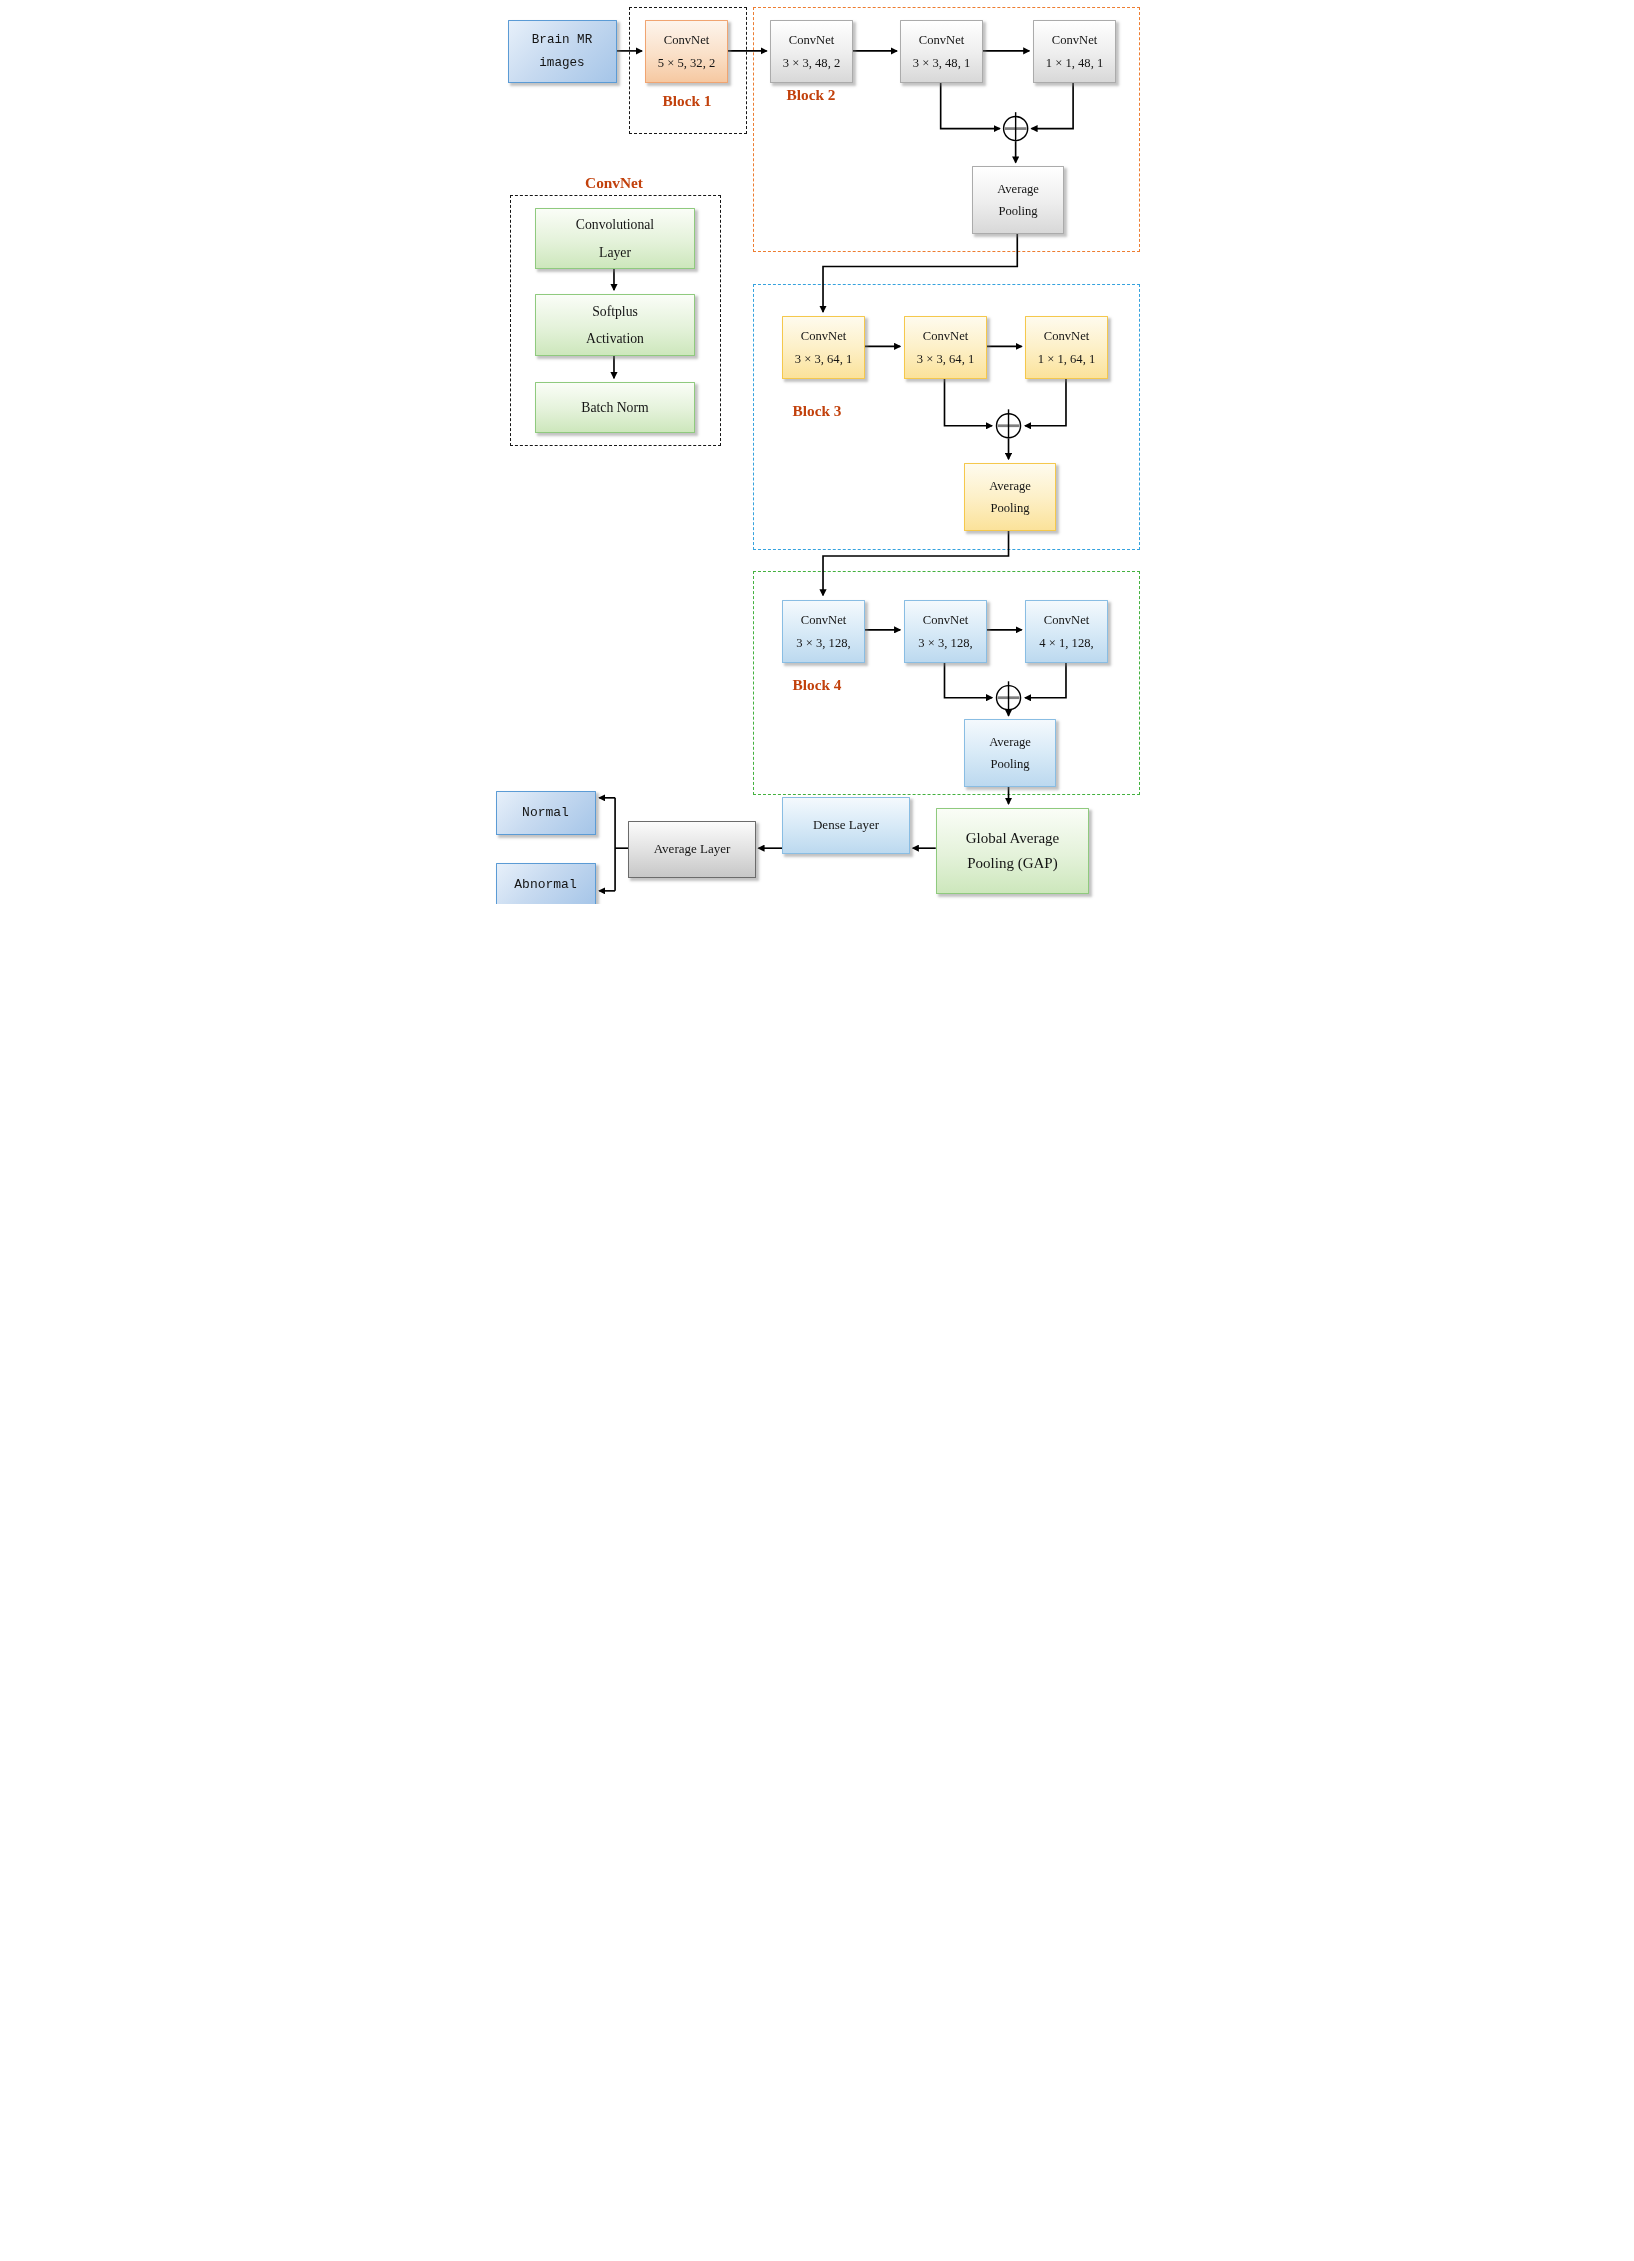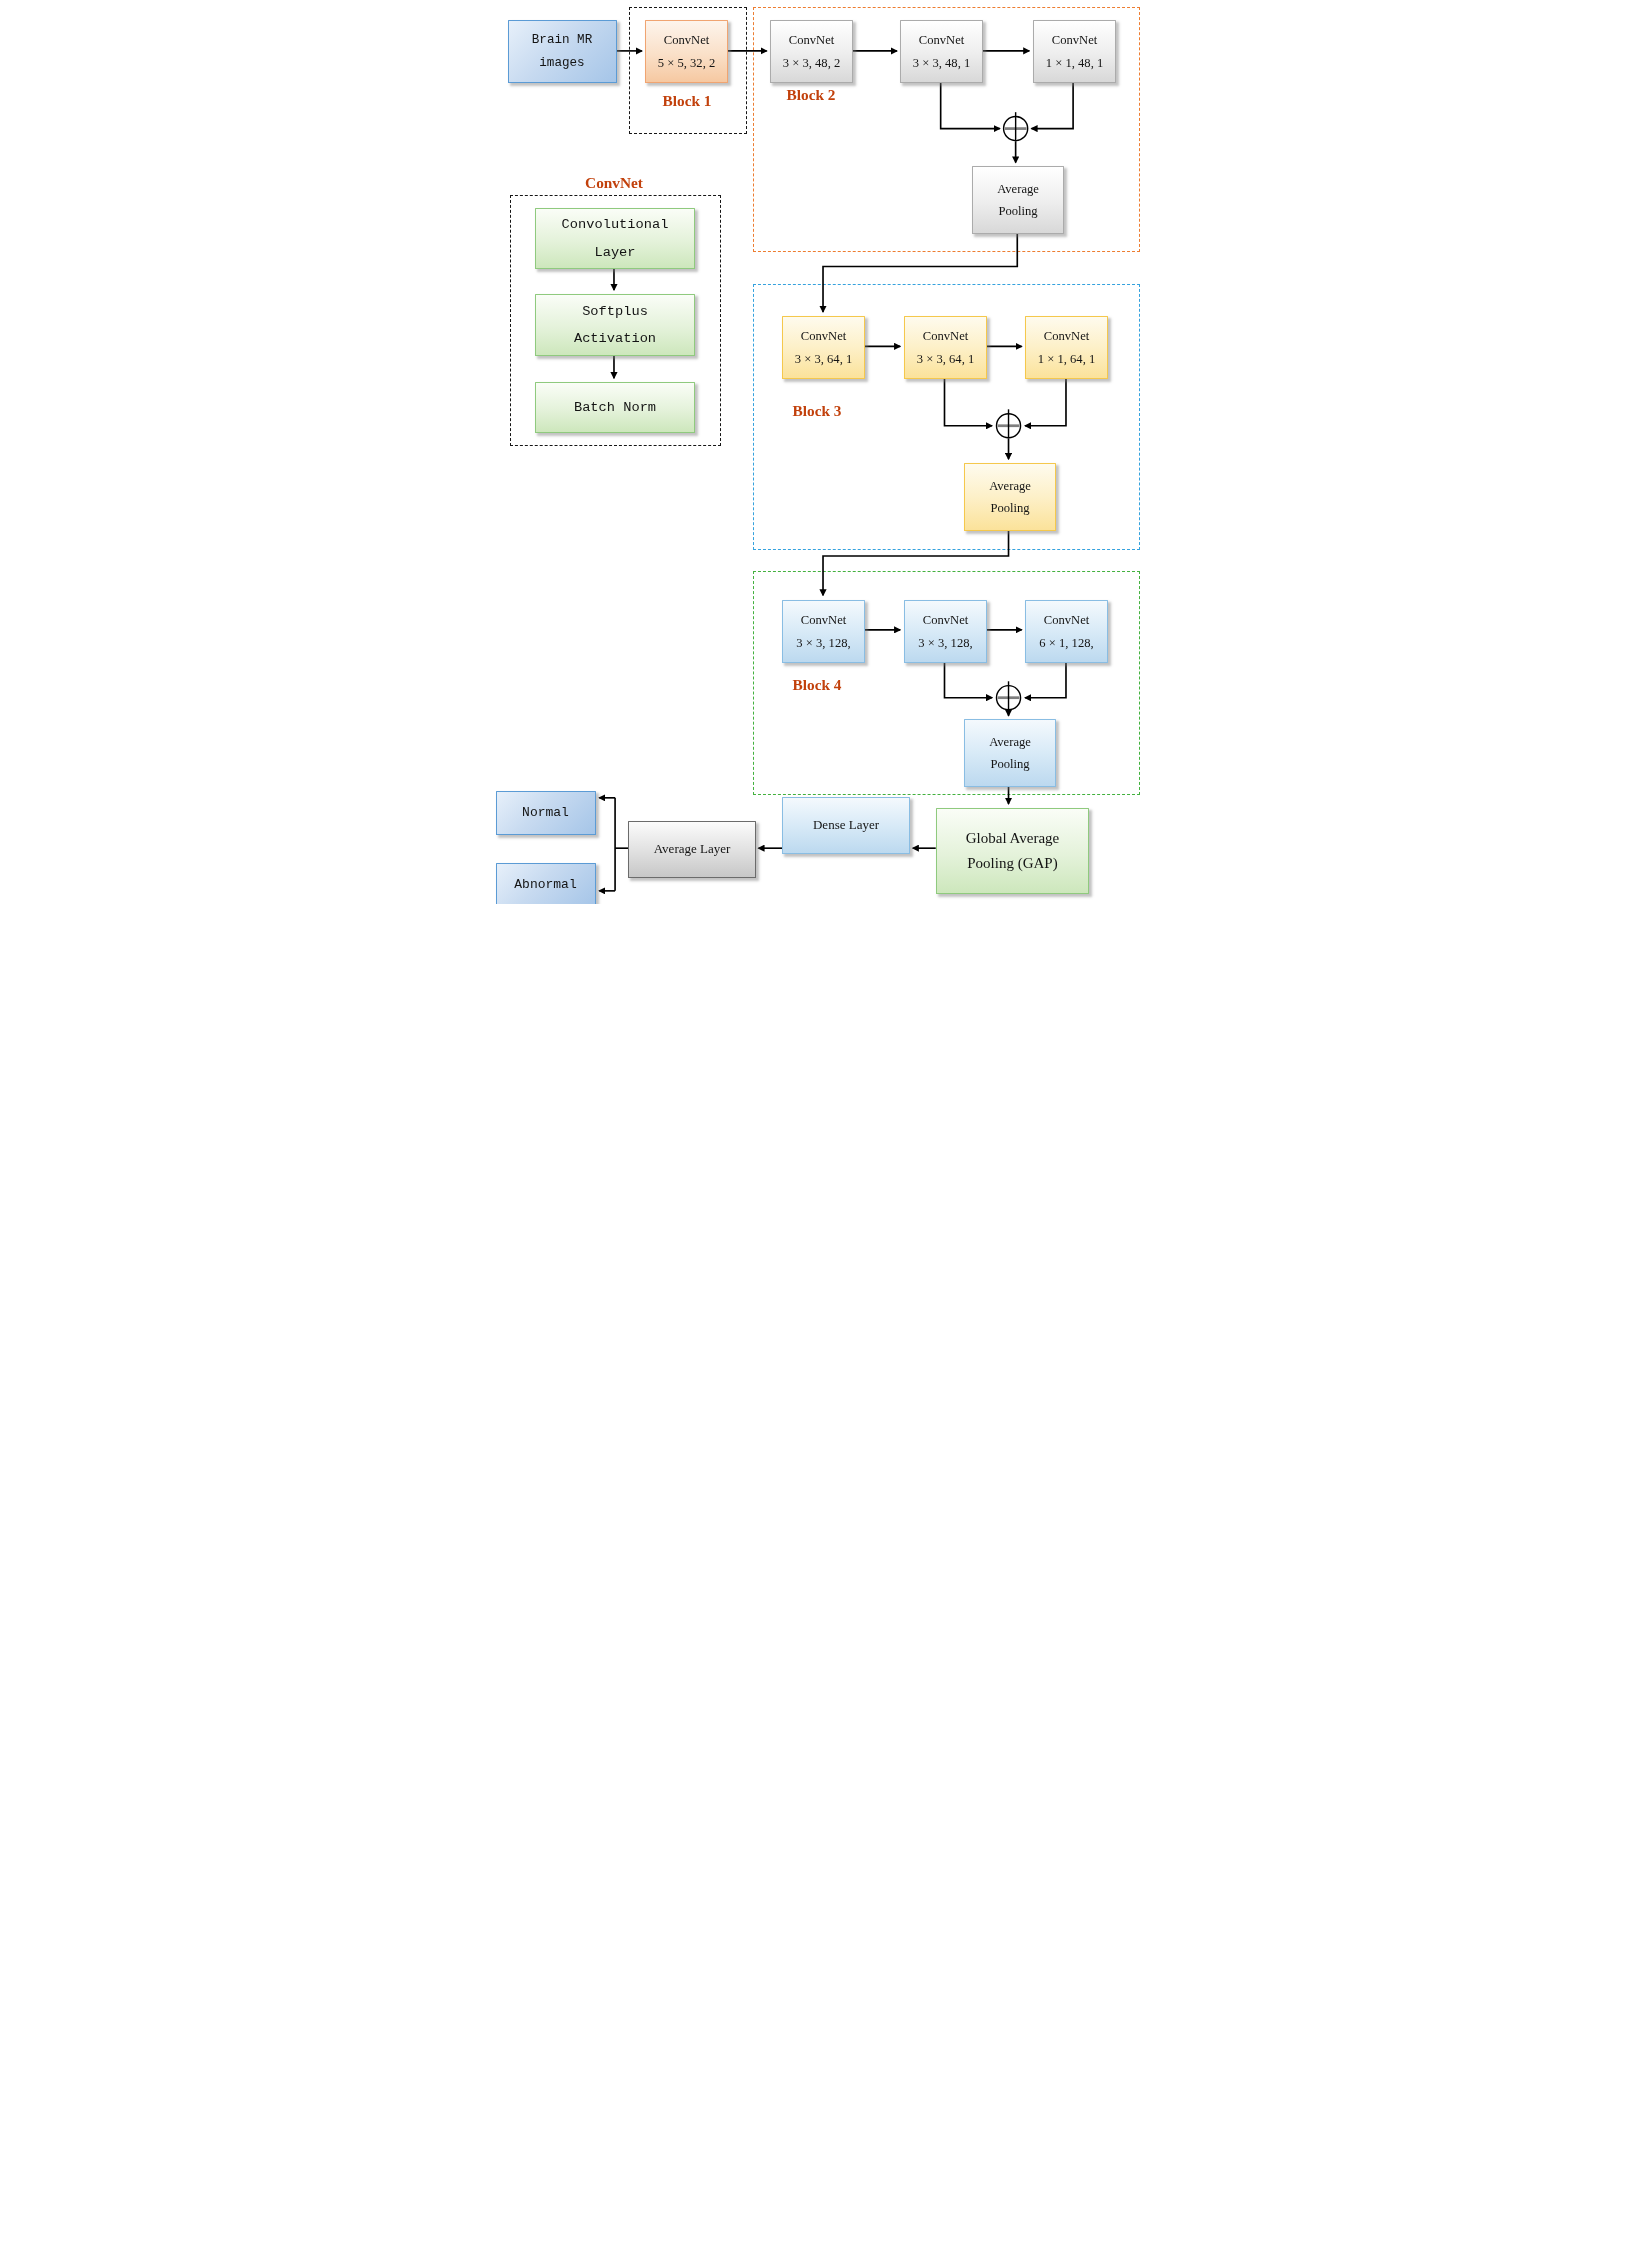--- a/index.html
+++ b/index.html
@@ -47,21 +47,21 @@
   
   #wires{position:absolute;left:0;top:0;z-index:2;pointer-events:none;}
   .wire{fill:none;stroke:#000;stroke-width:3;}
   .node-circle{fill:#ffffff;stroke:#000;stroke-width:2.6;}
   .node-v{stroke:#000;stroke-width:2.6;}
   .node-h{stroke:#7f7f7f;stroke-width:5;}
   
   .single .l{font-size:13px;}
   .gap-box .l{font-size:15px;}
   .gap-box .l + .l{margin-top:7.7px;}
-  .legend-item .l{font-size:13.7px;font-family:Liberation Mono, monospace;}
+  .legend-item .l{font-size:13.7px;}
   .legend-item .l + .l{margin-top:12px;}
 </style>
 </head>
 <body>
 
 <div id="canvas">
 
   <div class="dashed d-black" style="left:139px;top:7.1px;width:116px;height:125px"></div>
   <div class="dashed d-orange" style="left:263px;top:7.1px;width:385px;height:243px"></div>
   <div class="dashed d-blue" style="left:263px;top:284px;width:385px;height:264px"></div>
@@ -190,21 +190,21 @@
   <div class="box lblue-box" style="left:292px;top:600px;width:81px;height:61px">
     <span class="l">ConvNet</span>
     <span class="l">3 × 3, 128,</span>
   </div>
   <div class="box lblue-box" style="left:414px;top:600px;width:81px;height:61px">
     <span class="l">ConvNet</span>
     <span class="l">3 × 3, 128,</span>
   </div>
   <div class="box lblue-box" style="left:535px;top:600px;width:81px;height:61px">
     <span class="l">ConvNet</span>
-    <span class="l">6 × 1, 128,</span>
+    <span class="l">4 × 1, 128,</span>
   </div>
   <div class="box lblue-box" style="left:474px;top:719px;width:90px;height:66px">
     <span class="l">Average</span>
     <span class="l">Pooling</span>
   </div>
 
   <div class="box green-box gap-box" style="left:446px;top:808px;width:151px;height:84px">
     <span class="l">Global Average</span>
     <span class="l">Pooling (GAP)</span>
   </div>

